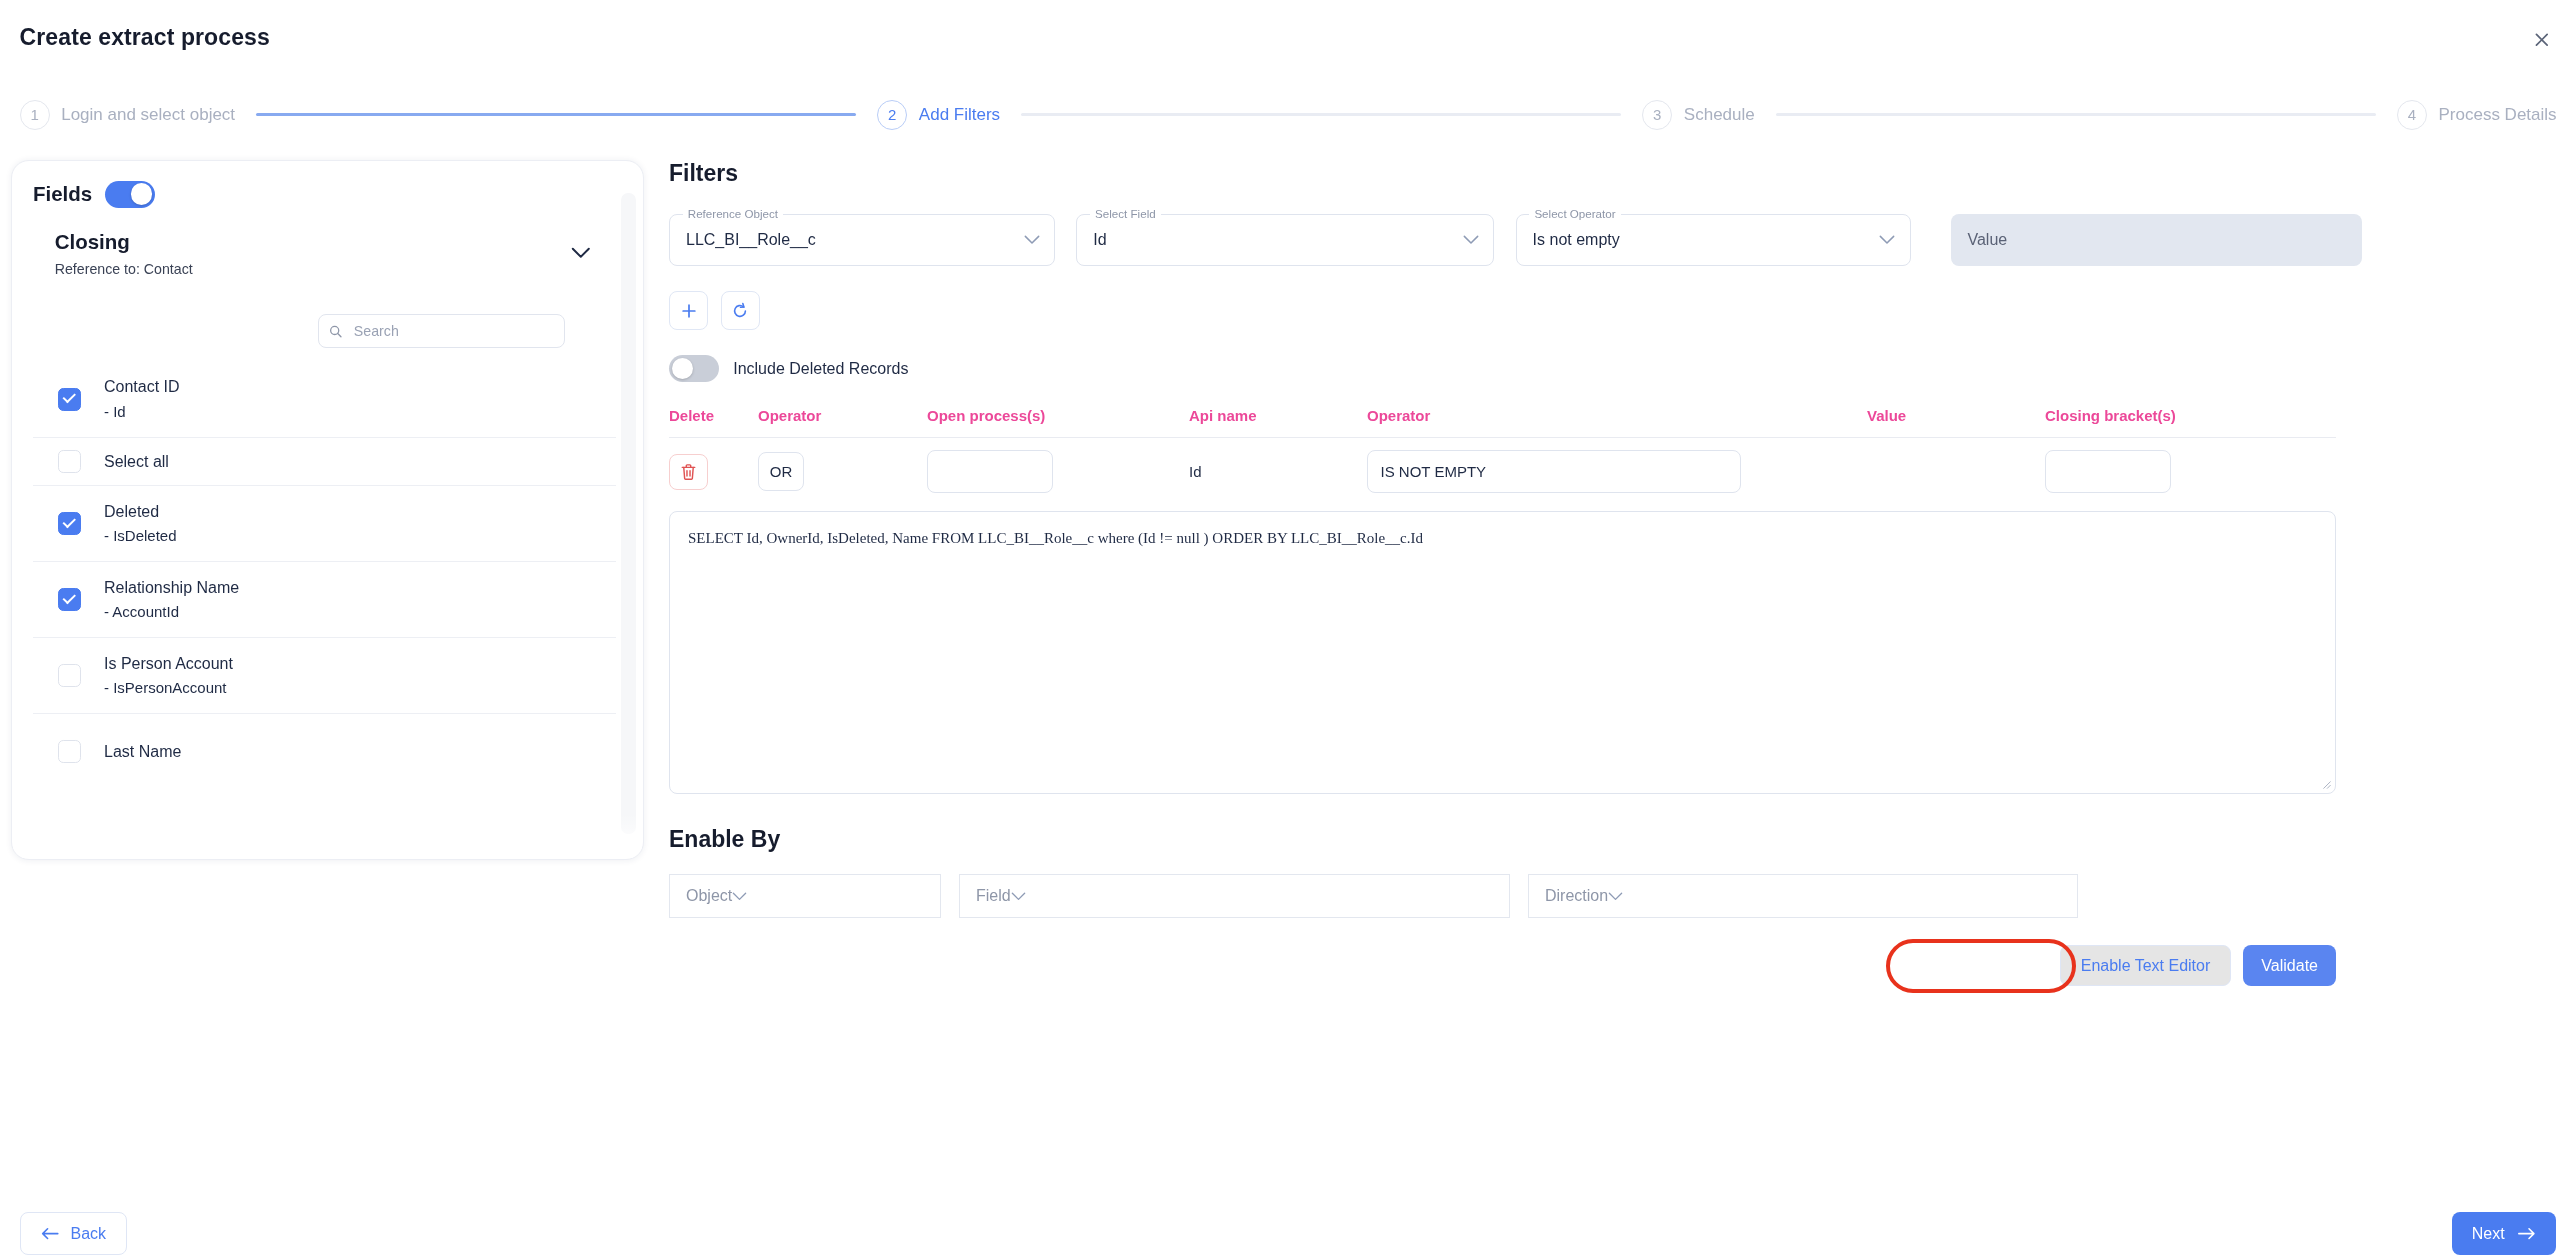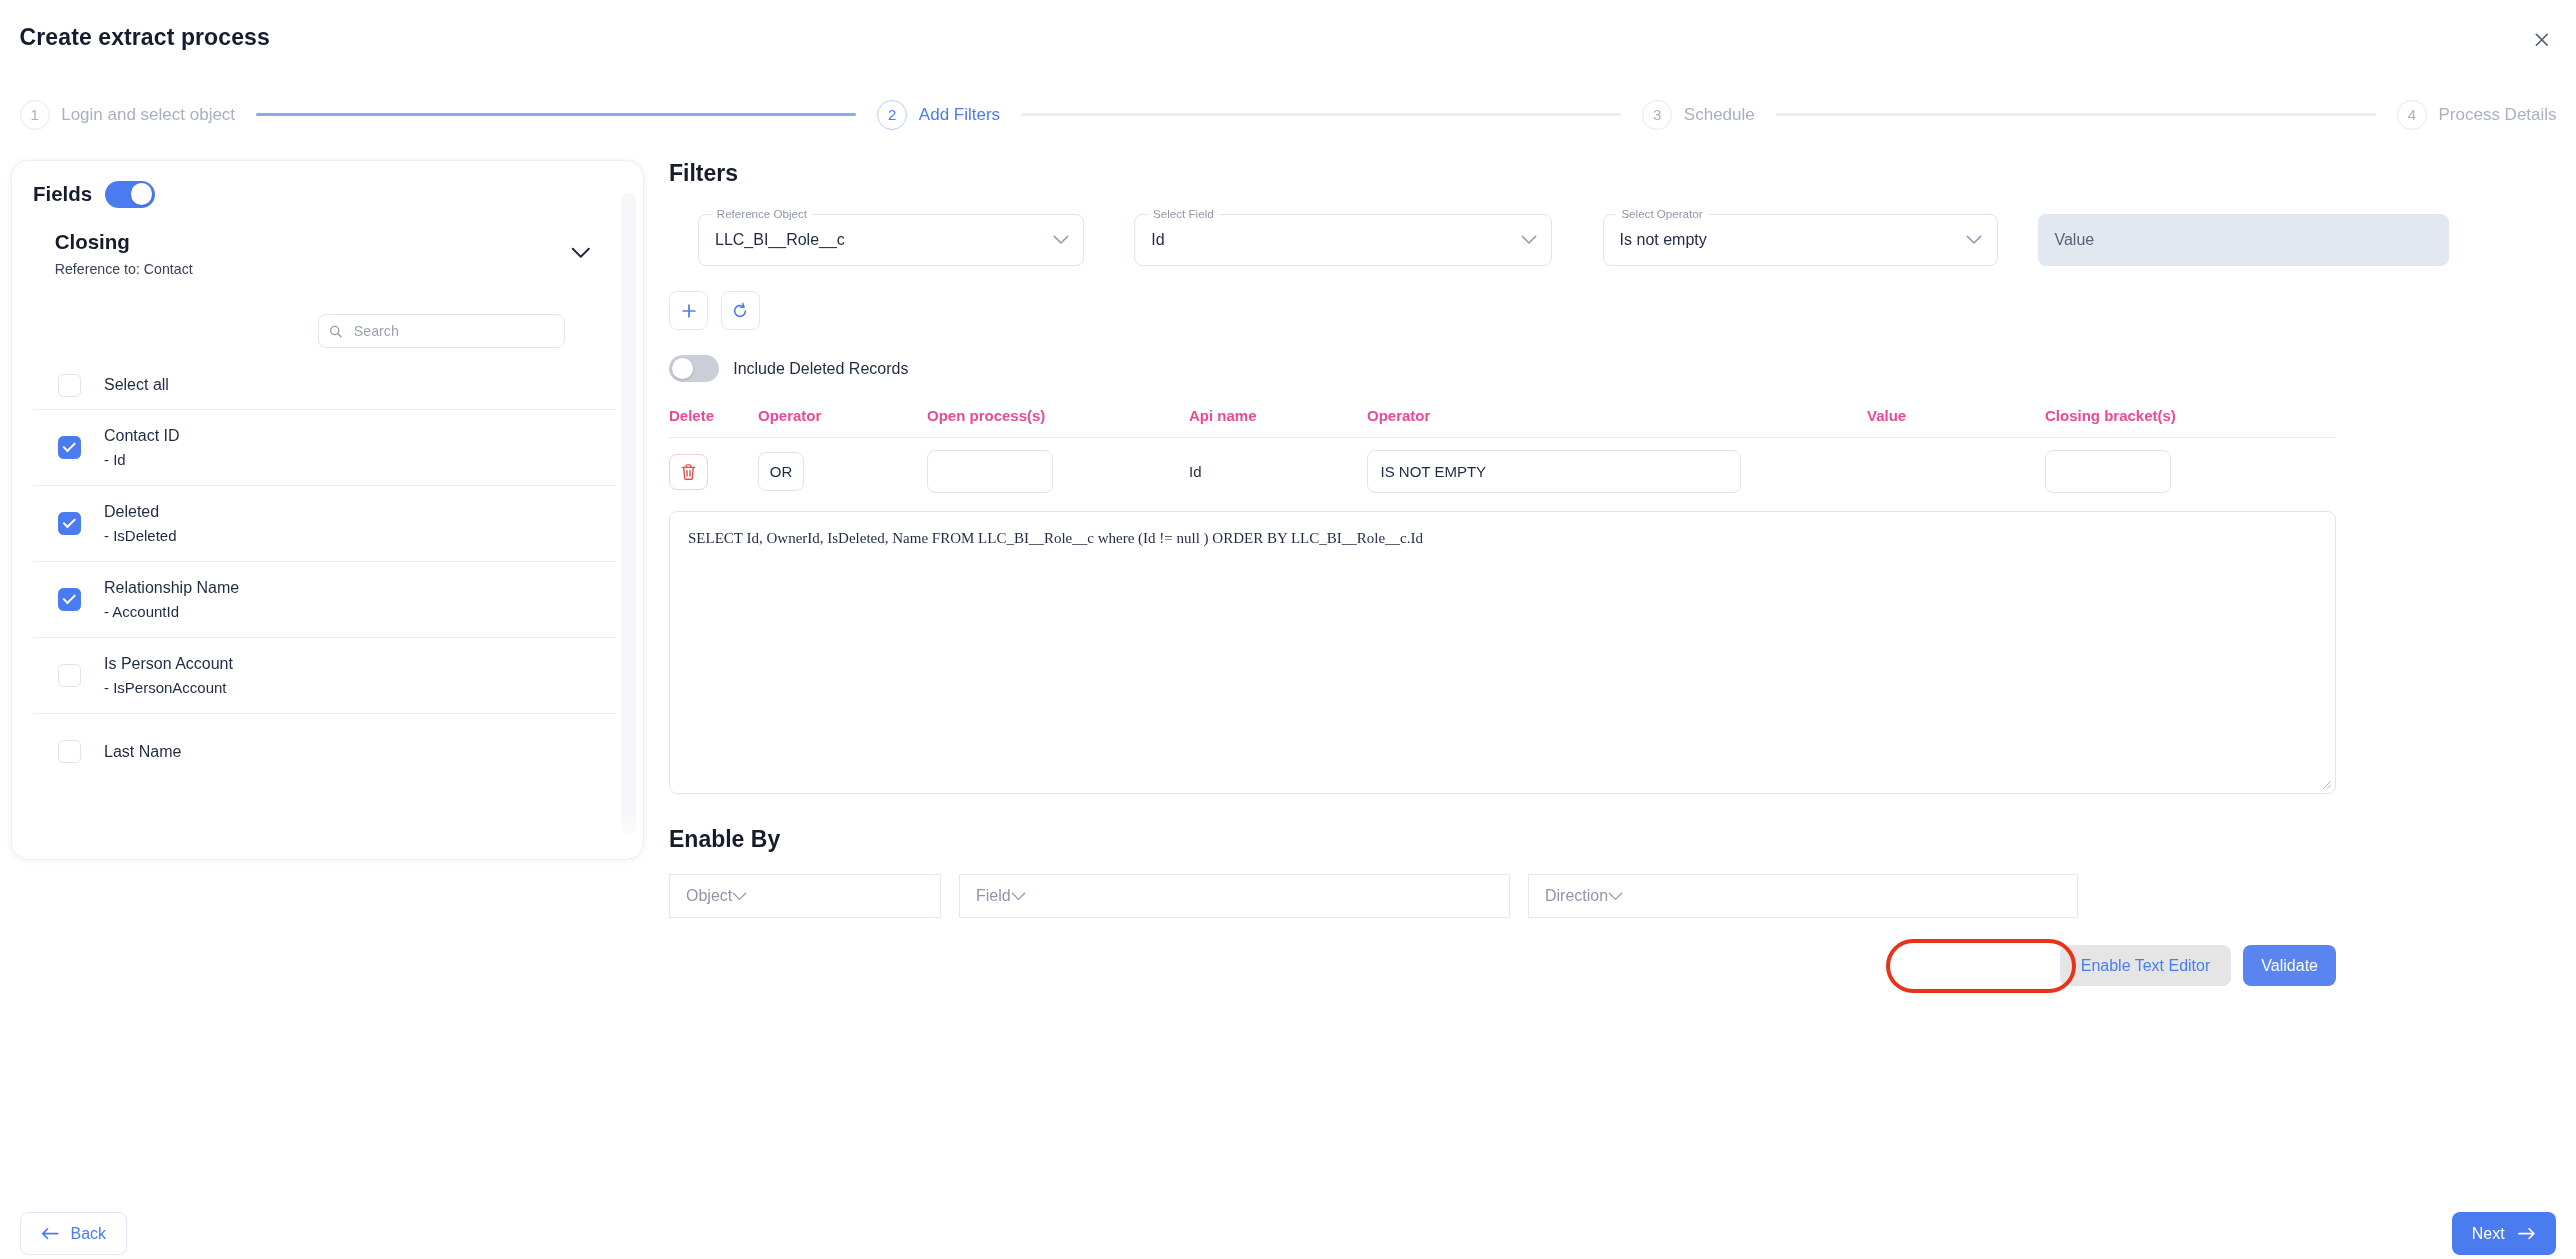--- a/index.html
+++ b/index.html
@@ -119,21 +119,21 @@
   }
 
   
   .main { position: absolute; left: 669px; top: 160px; width: 1886px; }
 
   .sec-title { font-size: 23px; font-weight: bold; color: #161c2d; }
 
   .sel-row { display: flex; gap: 21.3px; margin-top: 27px; }
   .sel {
     position: relative; height: 52px; border: 1.2px solid #dfe4ee; border-radius: 8px;
-    background: #fff; display: flex; align-items: center; padding: 0 16px; cursor: pointer; margin-left: 29px;
+    background: #fff; display: flex; align-items: center; padding: 0 16px; cursor: pointer;
   }
   .sel .legend {
     position: absolute; top: -8px; left: 12.5px; background: #fff; padding: 0 5.3px;
     font-size: 11.6px; color: #8e96a8;
   }
   .sel .val { font-size: 16px; color: #1f2a44; }
   .sel .chev { position: absolute; right: 14.2px; top: 50%; transform: translateY(-50%); }
   .sel.w1 { width: 386px; }
   .sel.w2 { width: 418px; }
   .sel.w3 { width: 395px; }
@@ -291,31 +291,31 @@
 
     <div class="search-box">
       <svg width="15" height="15" viewBox="0 0 18 18" fill="none" stroke="#8e96a8" stroke-width="1.7">
           <circle cx="7.6" cy="7.6" r="5.4"></circle>
           <path d="M11.7 11.7 L16 16" stroke-linecap="round"></path>
         </svg>
       <input type="text" placeholder="Search" style="">
     </div>
 
     <div class="flist">
-      <div class="frow selectall">
-        <div class="cb"></div>
-        <div class="selall-label">Select all</div>
-      </div>
-
       <div class="frow">
         <div class="cb on"></div>
         <div class="ftexts">
           <div class="flabel1">Contact ID</div>
           <div class="flabel2">- Id</div>
         </div>
+      </div>
+
+      <div class="frow selectall">
+        <div class="cb"></div>
+        <div class="selall-label">Select all</div>
       </div>
 
       <div class="frow">
         <div class="cb on"></div>
         <div class="ftexts">
           <div class="flabel1">Deleted</div>
           <div class="flabel2">- IsDeleted</div>
         </div>
       </div>
 

